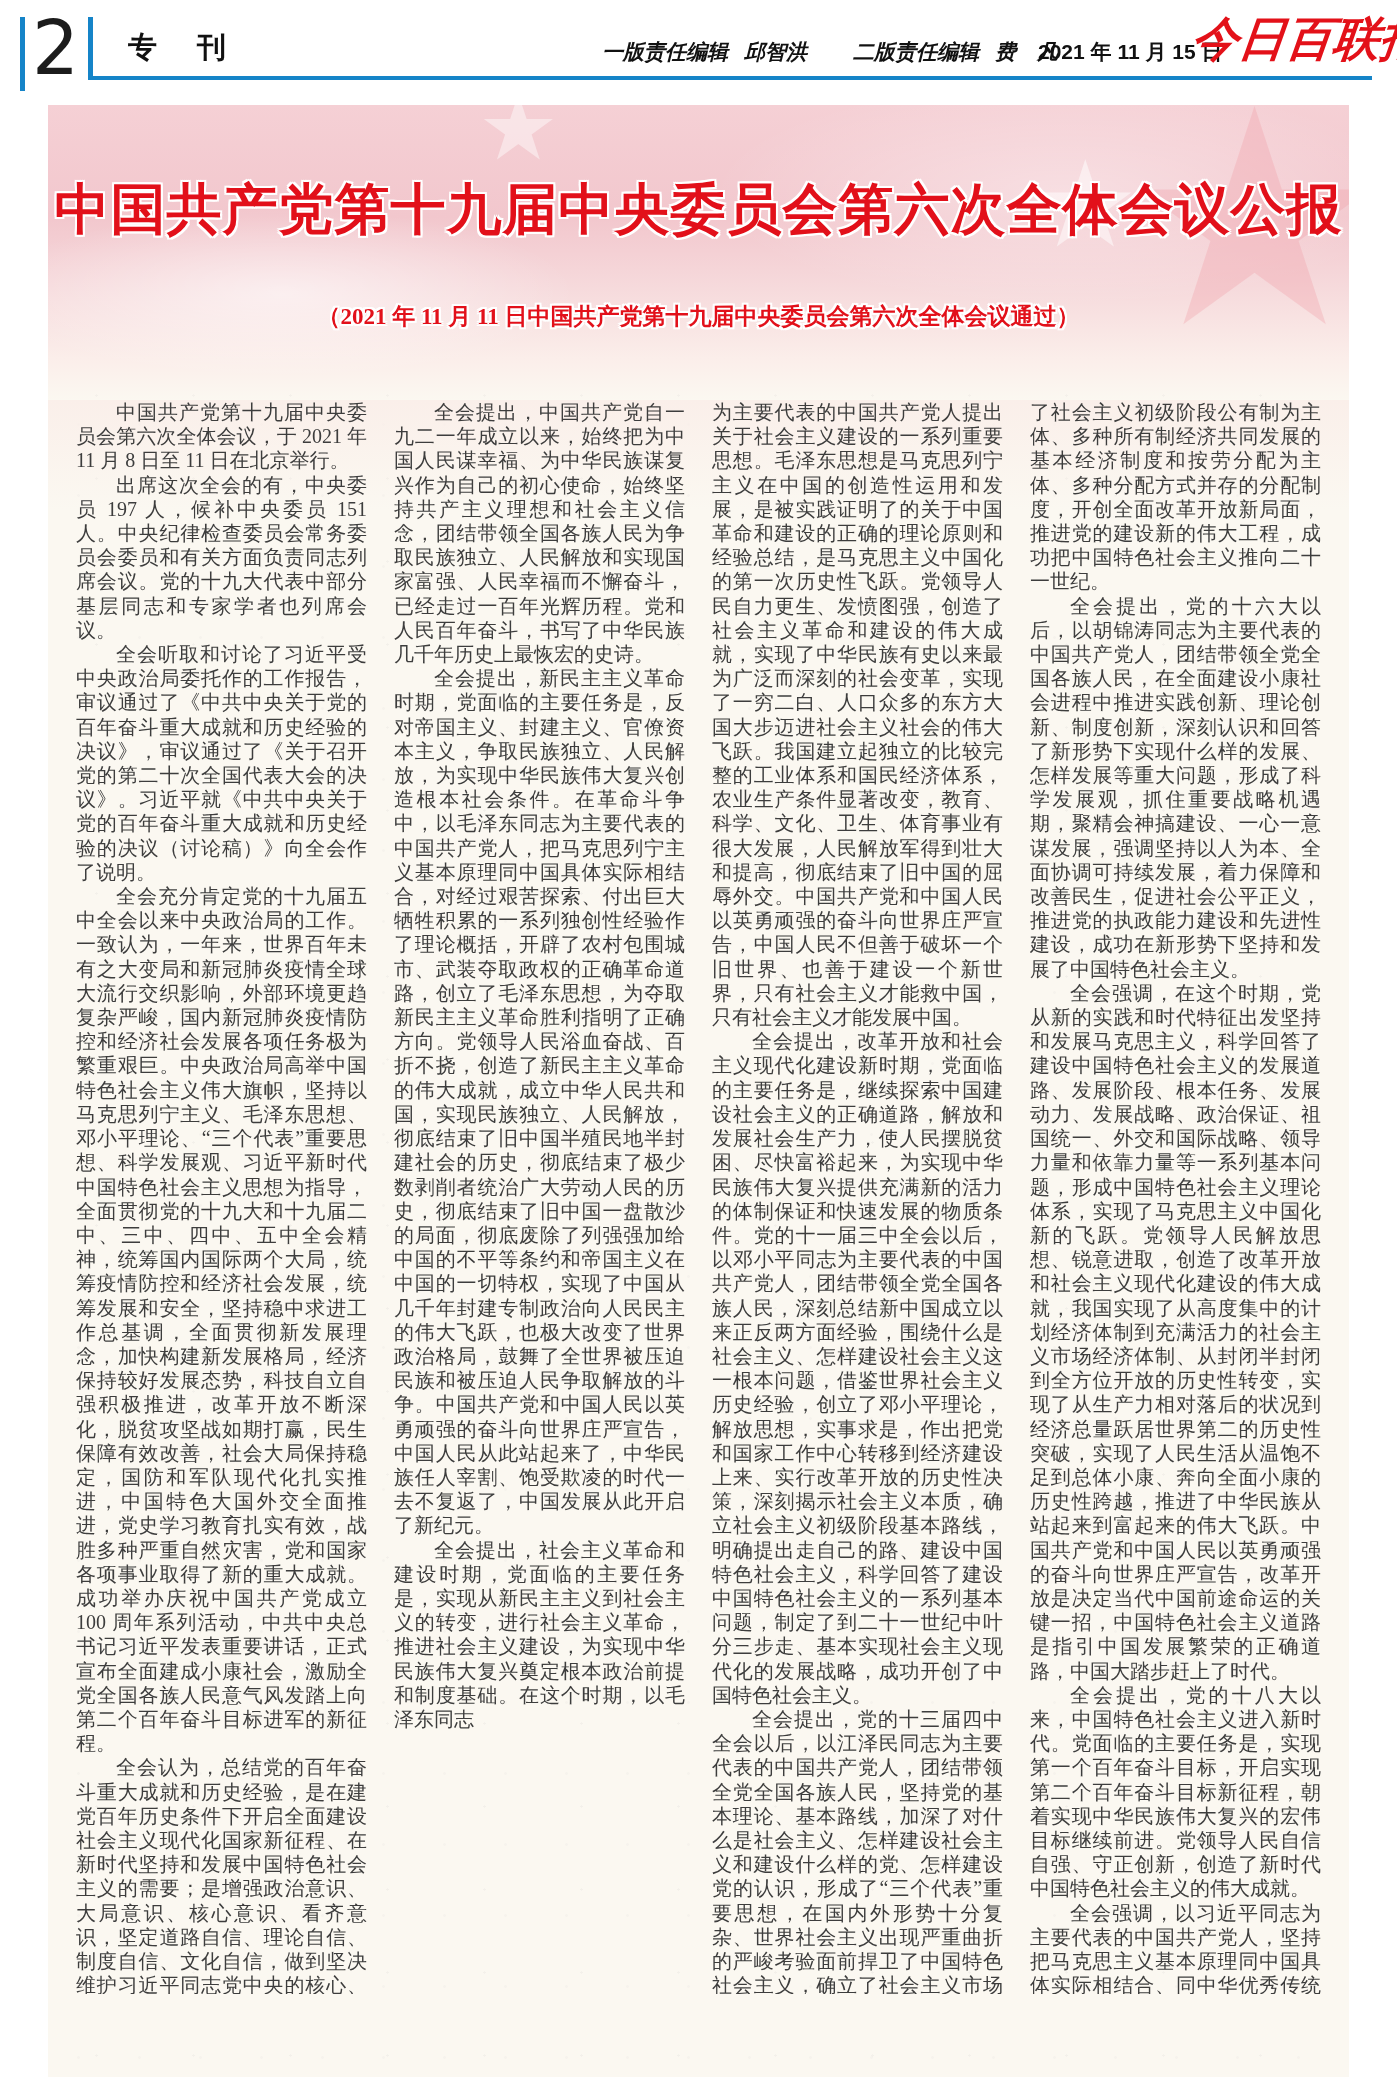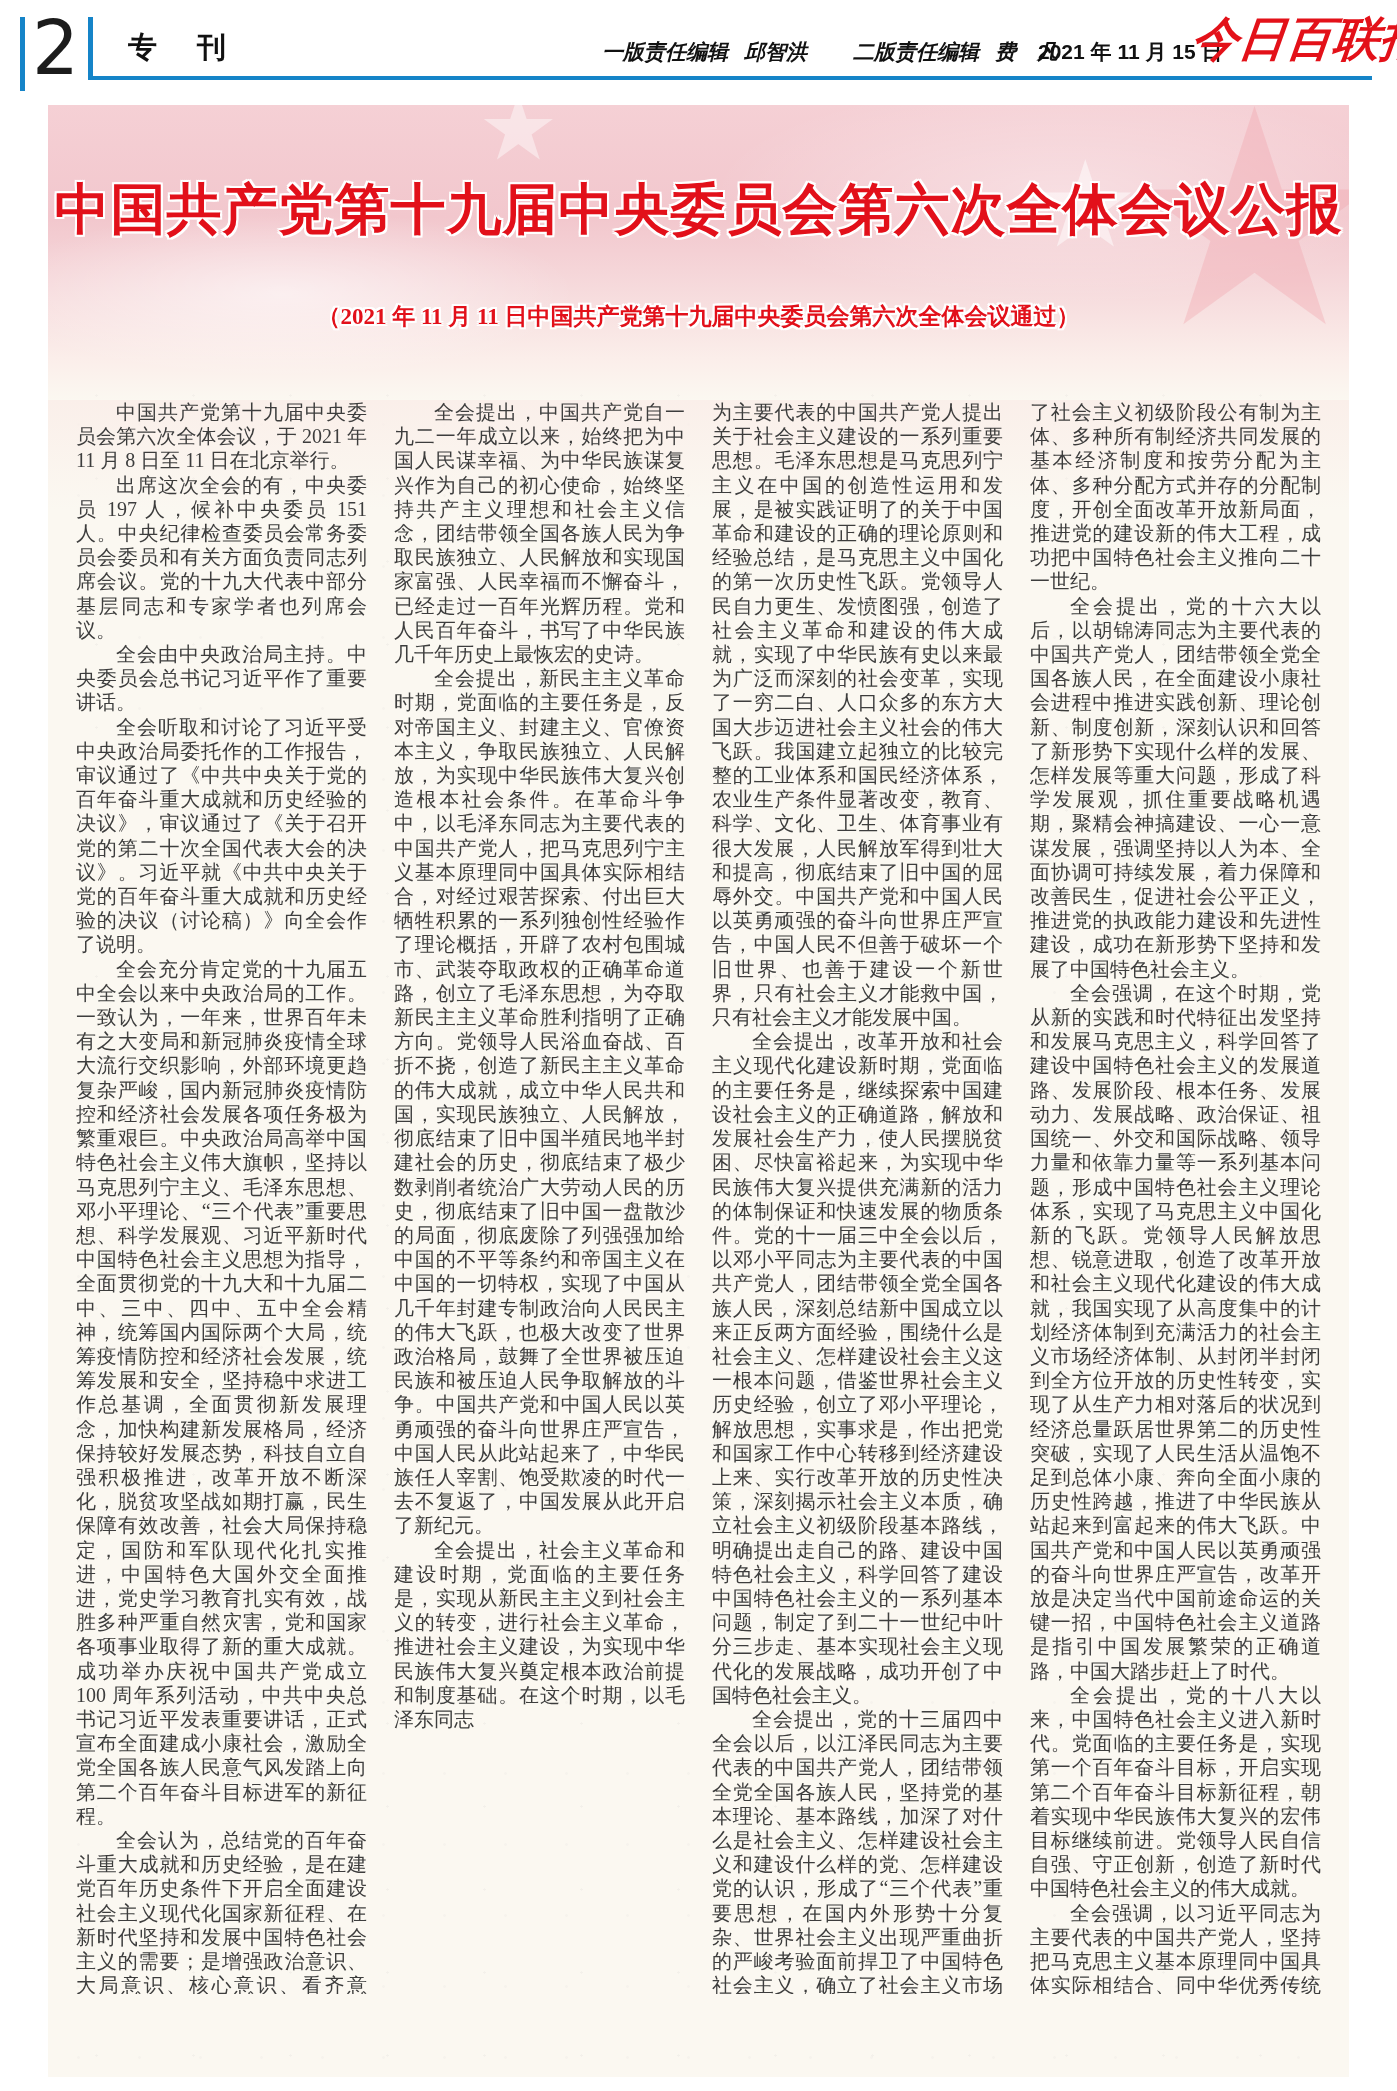--- a/index.html
+++ b/index.html
@@ -83,21 +83,20 @@
       <span class="star s2">★</span>
       <span class="star s3">★</span>
       <div class="title">中国共产党第十九届中央委员会第六次全体会议公报</div>
       <div class="subtitle">（2021 年 11 月 11 日中国共产党第十九届中央委员会第六次全体会议通过）</div>
     </div>
     <div class="band-fade"></div>
     <div class="columns">
         <div class="col">
           <p>中国共产党第十九届中央委员会第六次全体会议，于 2021 年 11 月 8 日至 11 日在北京举行。</p>
           <p>出席这次全会的有，中央委员 197 人，候补中央委员 151 人。中央纪律检查委员会常务委员会委员和有关方面负责同志列席会议。党的十九大代表中部分基层同志和专家学者也列席会议。</p>
-          <p>全会由中央政治局主持。中央委员会总书记习近平作了重要讲话。</p>
           <p>全会听取和讨论了习近平受中央政治局委托作的工作报告，审议通过了《中共中央关于党的百年奋斗重大成就和历史经验的决议》，审议通过了《关于召开党的第二十次全国代表大会的决议》。习近平就《中共中央关于党的百年奋斗重大成就和历史经验的决议（讨论稿）》向全会作了说明。</p>
           <p>全会充分肯定党的十九届五中全会以来中央政治局的工作。一致认为，一年来，世界百年未有之大变局和新冠肺炎疫情全球大流行交织影响，外部环境更趋复杂严峻，国内新冠肺炎疫情防控和经济社会发展各项任务极为繁重艰巨。中央政治局高举中国特色社会主义伟大旗帜，坚持以马克思列宁主义、毛泽东思想、邓小平理论、“三个代表”重要思想、科学发展观、习近平新时代中国特色社会主义思想为指导，全面贯彻党的十九大和十九届二中、三中、四中、五中全会精神，统筹国内国际两个大局，统筹疫情防控和经济社会发展，统筹发展和安全，坚持稳中求进工作总基调，全面贯彻新发展理念，加快构建新发展格局，经济保持较好发展态势，科技自立自强积极推进，改革开放不断深化，脱贫攻坚战如期打赢，民生保障有效改善，社会大局保持稳定，国防和军队现代化扎实推进，中国特色大国外交全面推进，党史学习教育扎实有效，战胜多种严重自然灾害，党和国家各项事业取得了新的重大成就。成功举办庆祝中国共产党成立 100 周年系列活动，中共中央总书记习近平发表重要讲话，正式宣布全面建成小康社会，激励全党全国各族人民意气风发踏上向第二个百年奋斗目标进军的新征程。</p>
           <p>全会认为，总结党的百年奋斗重大成就和历史经验，是在建党百年历史条件下开启全面建设社会主义现代化国家新征程、在新时代坚持和发展中国特色社会主义的需要；是增强政治意识、大局意识、核心意识、看齐意识，坚定道路自信、理论自信、制度自信、文化自信，做到坚决维护习近平同志党中央的核心、全党的核心地位，坚决维护党中央权威和</p>
         </div>
         <div class="col">
           <p>全会提出，中国共产党自一九二一年成立以来，始终把为中国人民谋幸福、为中华民族谋复兴作为自己的初心使命，始终坚持共产主义理想和社会主义信念，团结带领全国各族人民为争取民族独立、人民解放和实现国家富强、人民幸福而不懈奋斗，已经走过一百年光辉历程。党和人民百年奋斗，书写了中华民族几千年历史上最恢宏的史诗。</p>
           <p>全会提出，新民主主义革命时期，党面临的主要任务是，反对帝国主义、封建主义、官僚资本主义，争取民族独立、人民解放，为实现中华民族伟大复兴创造根本社会条件。在革命斗争中，以毛泽东同志为主要代表的中国共产党人，把马克思列宁主义基本原理同中国具体实际相结合，对经过艰苦探索、付出巨大牺牲积累的一系列独创性经验作了理论概括，开辟了农村包围城市、武装夺取政权的正确革命道路，创立了毛泽东思想，为夺取新民主主义革命胜利指明了正确方向。党领导人民浴血奋战、百折不挠，创造了新民主主义革命的伟大成就，成立中华人民共和国，实现民族独立、人民解放，彻底结束了旧中国半殖民地半封建社会的历史，彻底结束了极少数剥削者统治广大劳动人民的历史，彻底结束了旧中国一盘散沙的局面，彻底废除了列强强加给中国的不平等条约和帝国主义在中国的一切特权，实现了中国从几千年封建专制政治向人民民主的伟大飞跃，也极大改变了世界政治格局，鼓舞了全世界被压迫民族和被压迫人民争取解放的斗争。中国共产党和中国人民以英勇顽强的奋斗向世界庄严宣告，中国人民从此站起来了，中华民族任人宰割、饱受欺凌的时代一去不复返了，中国发展从此开启了新纪元。</p>
           <p>全会提出，社会主义革命和建设时期，党面临的主要任务是，实现从新民主主义到社会主义的转变，进行社会主义革命，推进社会主义建设，为实现中华民族伟大复兴奠定根本政治前提和制度基础。在这个时期，以毛泽东同志</p>
         </div>
         <div class="col">

